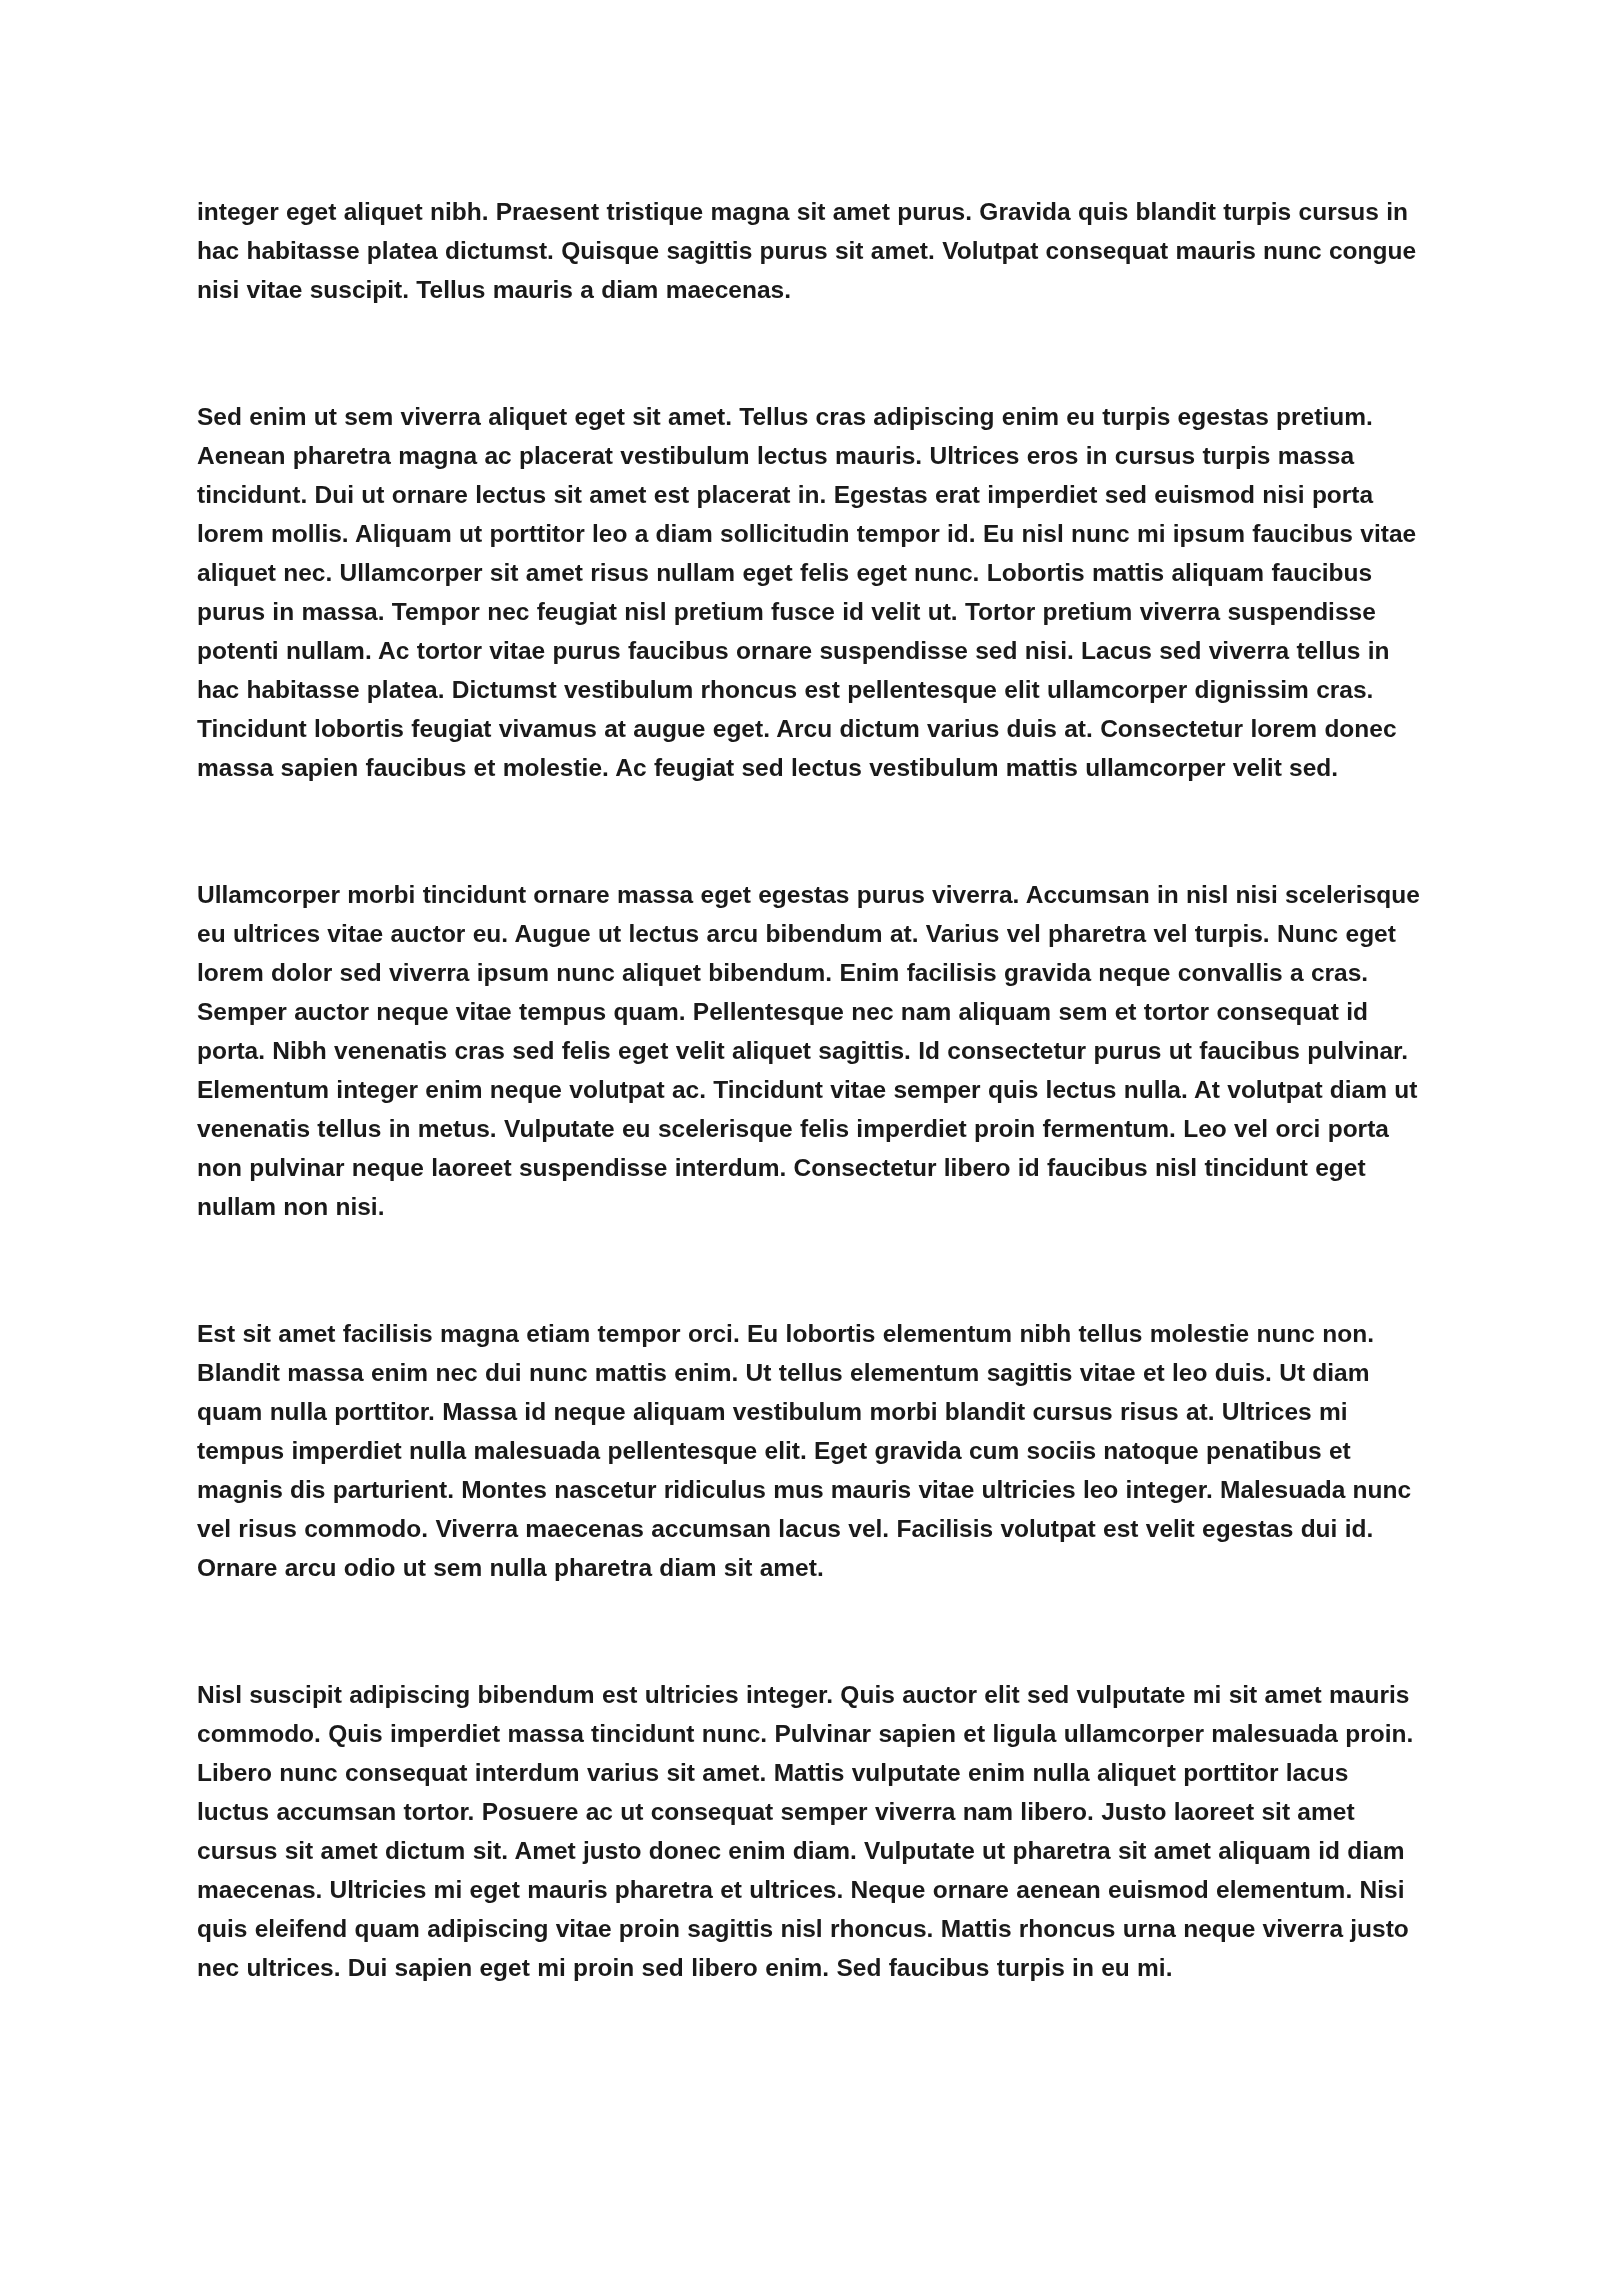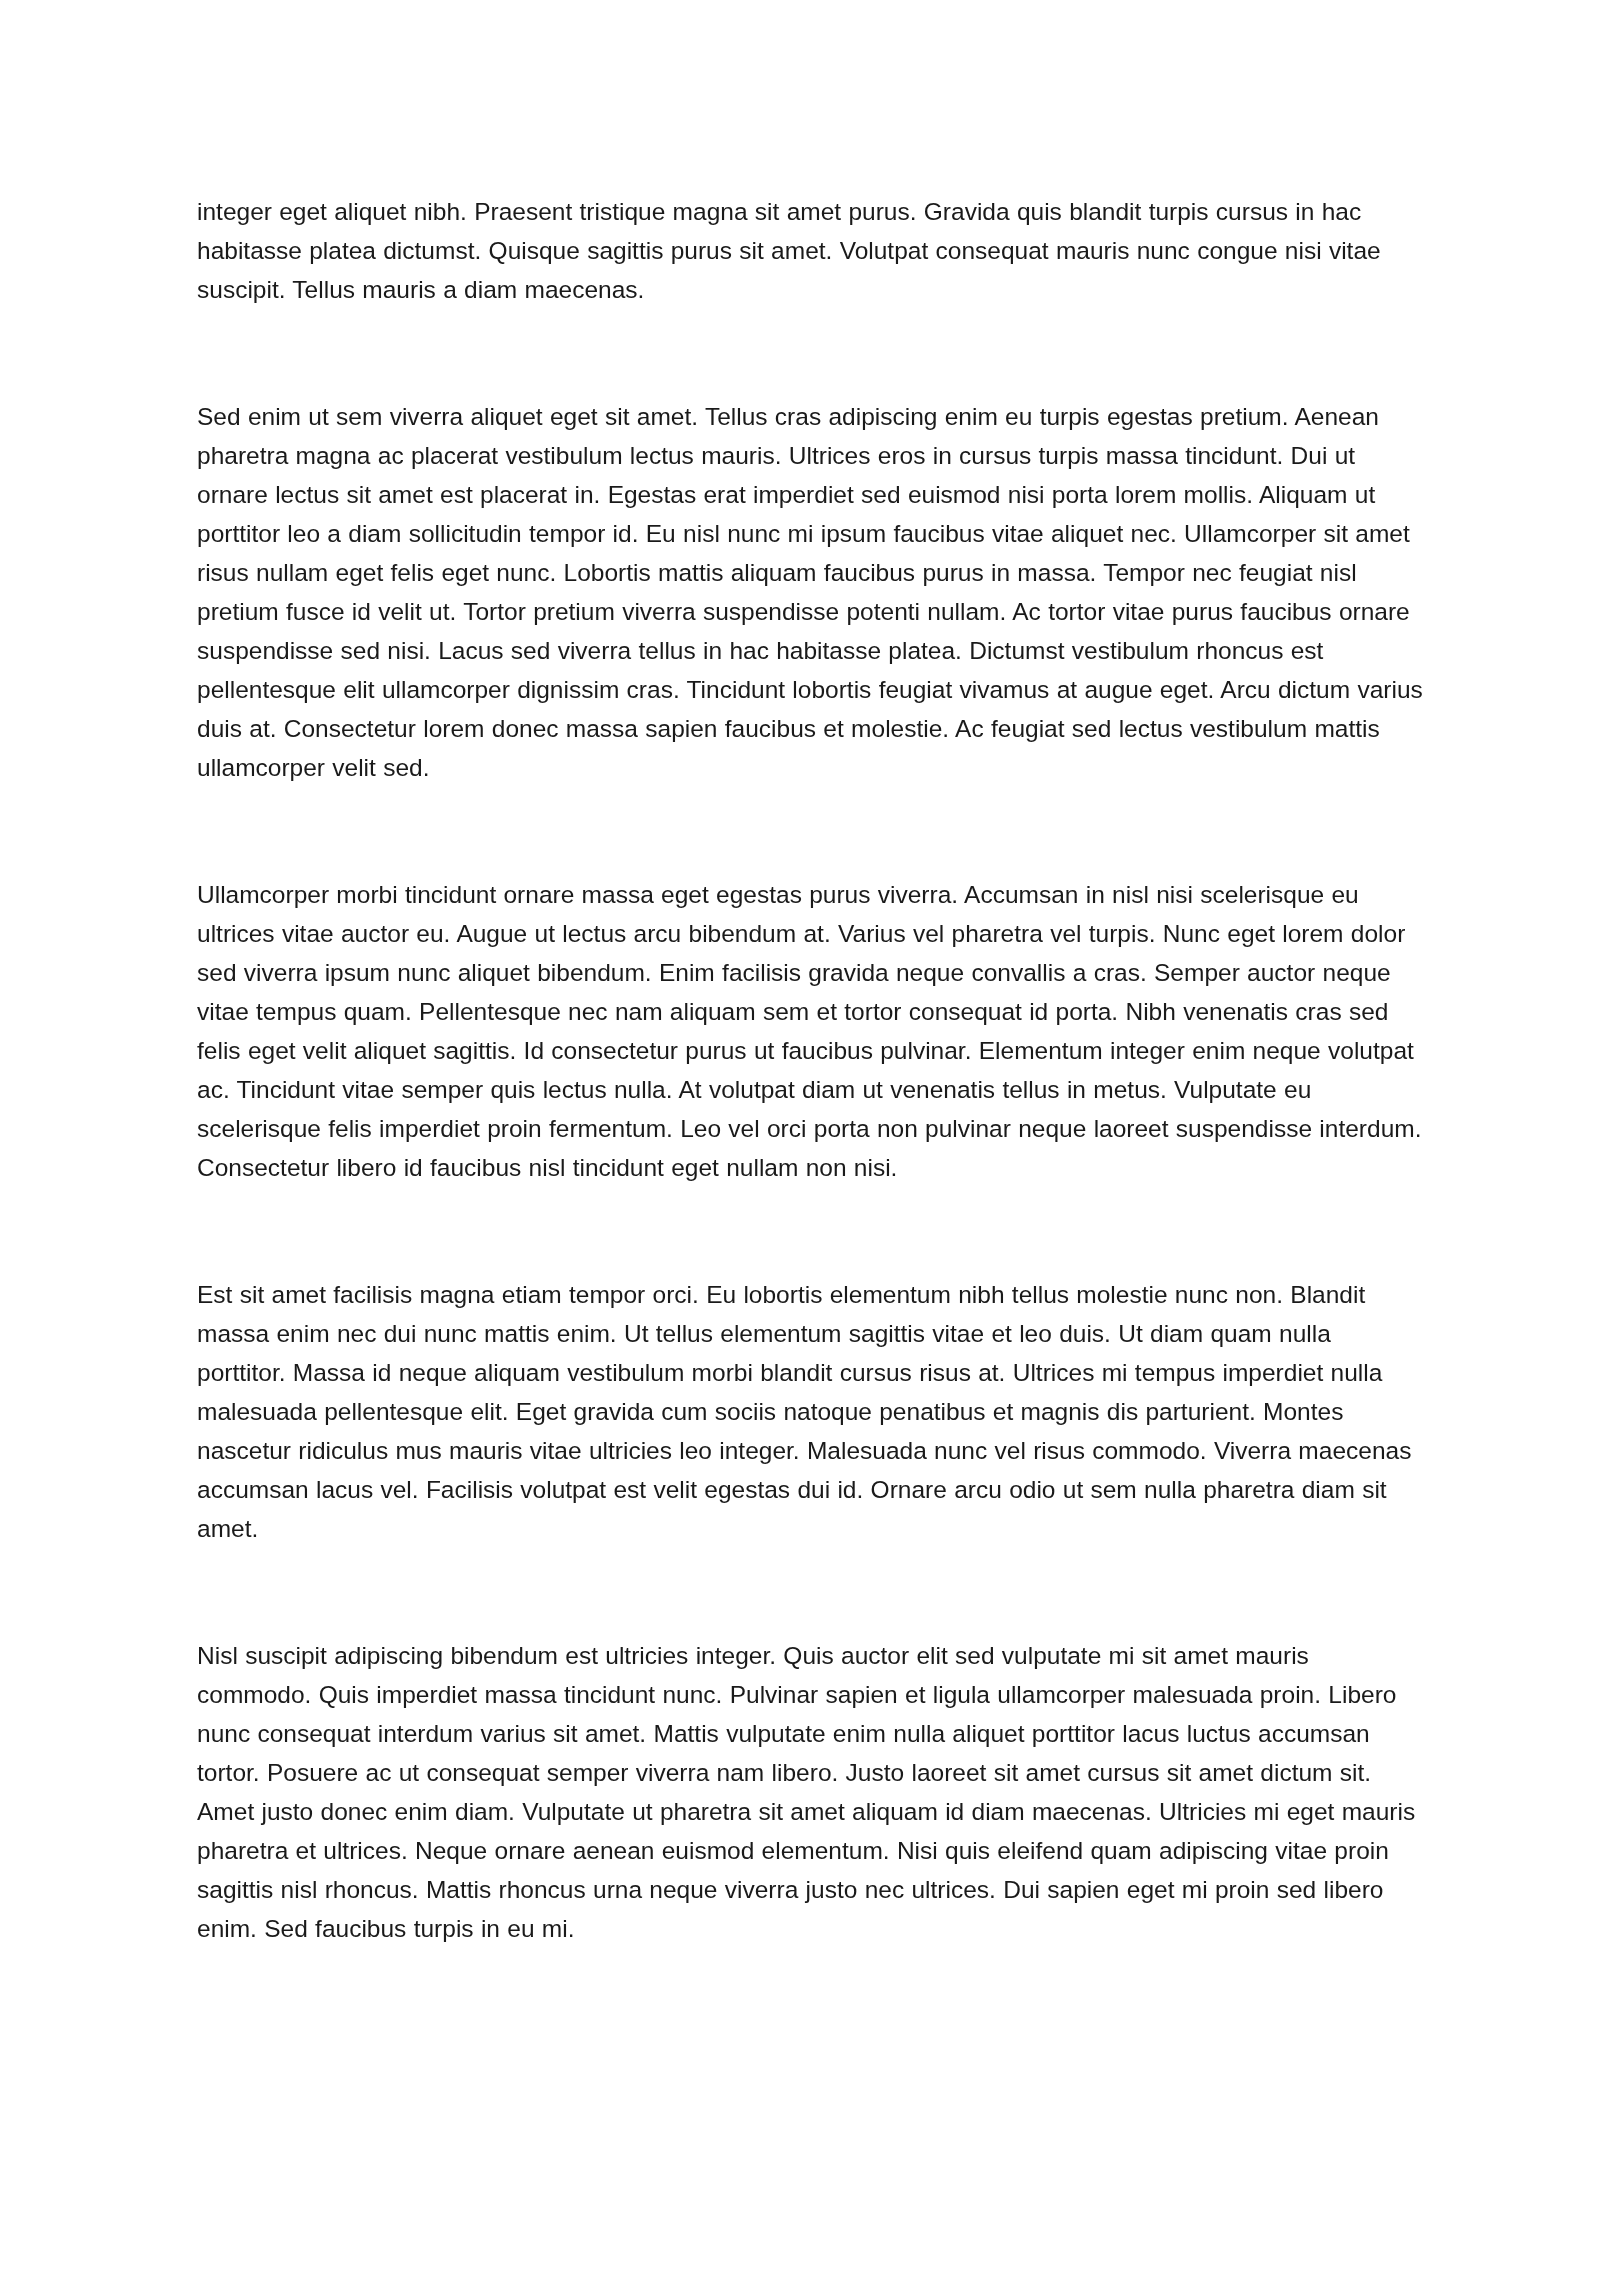--- a/index.html
+++ b/index.html
@@ -15,21 +15,21 @@
   .page {
     box-sizing: border-box;
     width: 1621px;
     height: 2293px;
     background: #ffffff;
     padding: 192px 196px 0 197px;
     font-family: "Liberation Sans", sans-serif;
     font-size: 24.5px;
     line-height: 39px;
     color: #1a1a1a;
-    font-weight: 400;
+    font-weight: 700;
   }
   .page p {
     margin: 0 0 88px 0;
     padding: 0;
     max-width: 1228px;
     text-align: left;
     word-spacing: 0.5px;
   }
 </style>
 </head>

